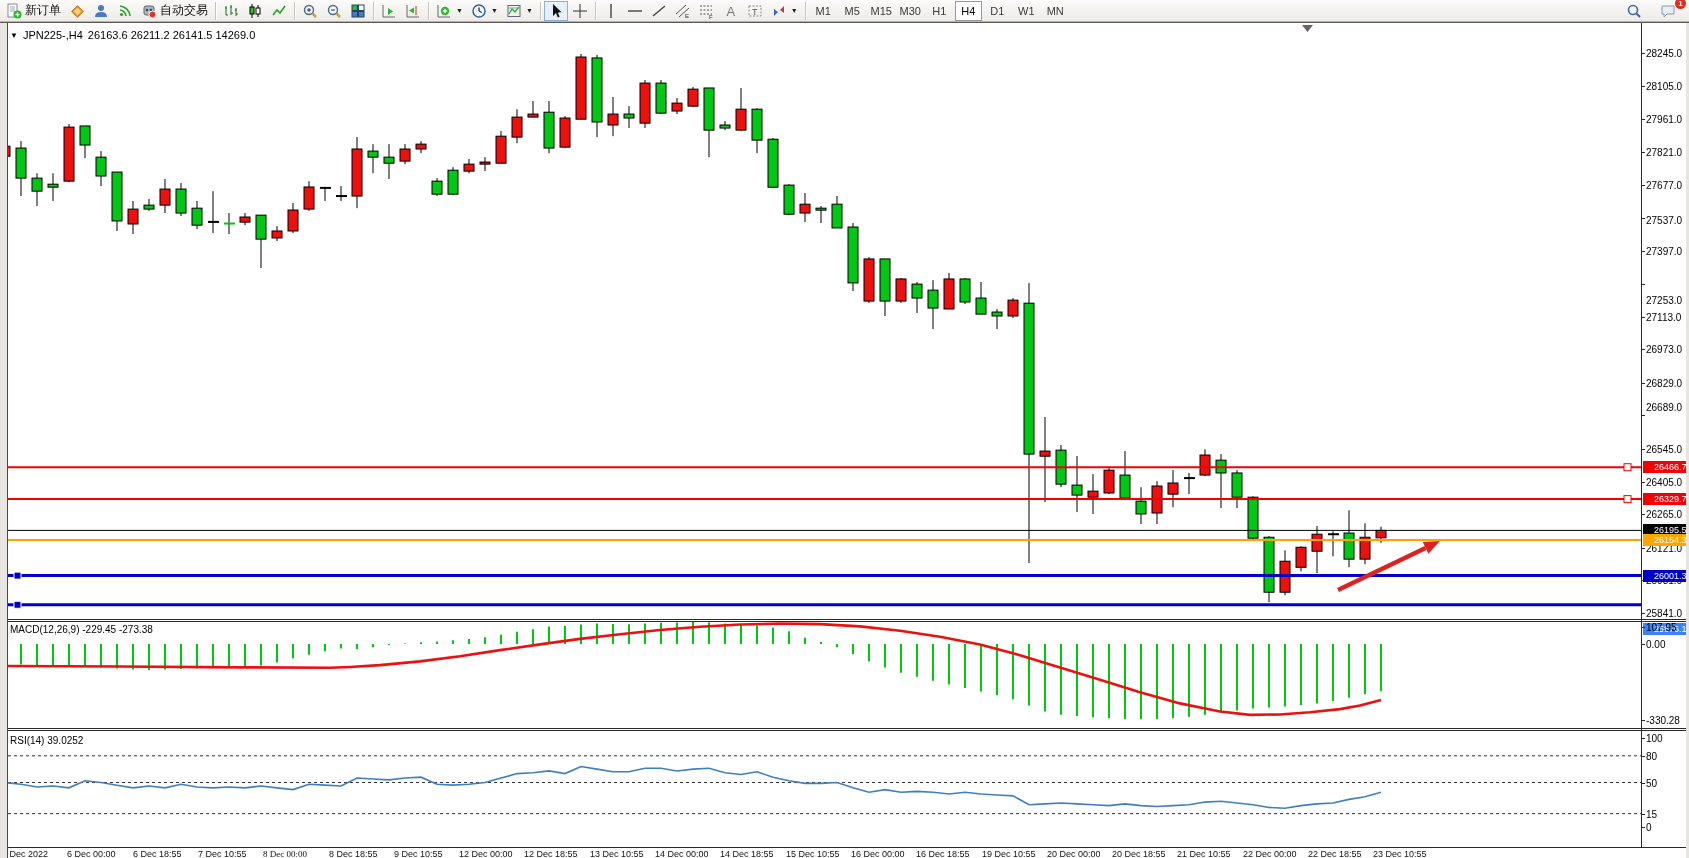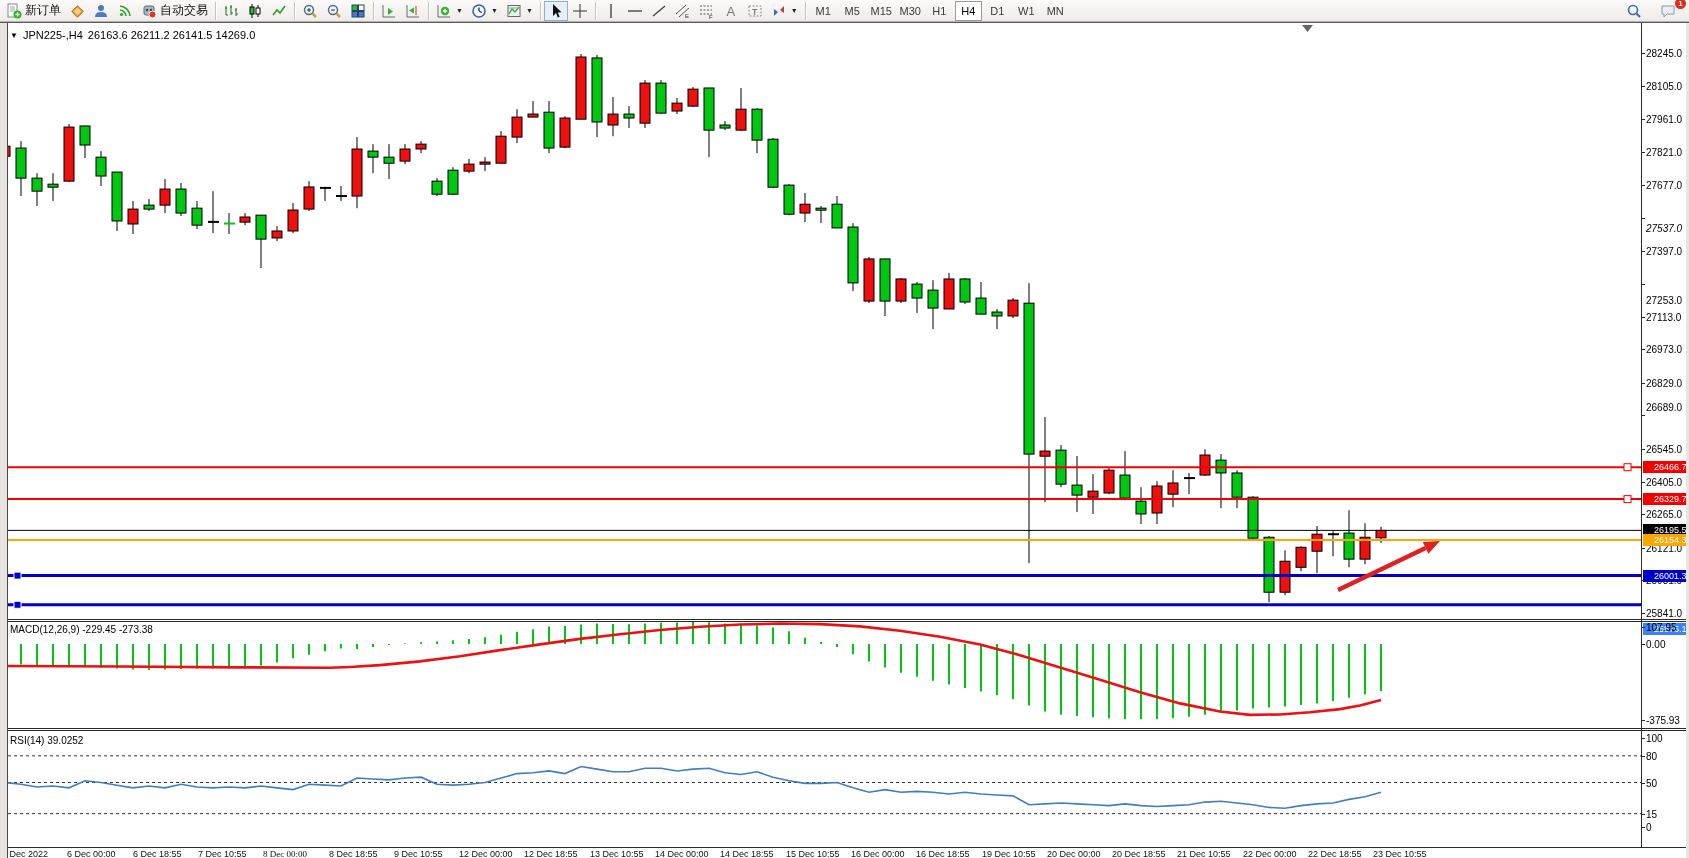--- a/index.html
+++ b/index.html
@@ -600,21 +600,21 @@
       <div class="pl" style="top: 25px;">28245.0</div>
       <div class="ptick" style="top: 63px;"></div>
       <div class="pl" style="top: 58px;">28105.0</div>
       <div class="ptick" style="top: 96px;"></div>
       <div class="pl" style="top: 91px;">27961.0</div>
       <div class="ptick" style="top: 129px;"></div>
       <div class="pl" style="top: 124px;">27821.0</div>
       <div class="ptick" style="top: 162px;"></div>
       <div class="pl" style="top: 157px;">27677.0</div>
       <div class="ptick" style="top: 195px;"></div>
-      <div class="pl" style="top: 200px; font-style: italic;">27537.0</div>
+      <div class="pl" style="top: 192px;">27537.0</div>
       <div class="ptick" style="top: 228px;"></div>
       <div class="pl" style="top: 223px;">27397.0</div>
       <div class="ptick" style="top: 261px;"></div>
       <div class="pl" style="top: 272px;">27253.0</div>
       <div class="ptick" style="top: 294px;"></div>
       <div class="pl" style="top: 289px;">27113.0</div>
       <div class="ptick" style="top: 326px;"></div>
       <div class="pl" style="top: 321px;">26973.0</div>
       <div class="ptick" style="top: 360px;"></div>
       <div class="pl" style="top: 355px;">26829.0</div>
@@ -635,21 +635,21 @@
       <div class="plab" style="top: 438px; background: rgb(244, 0, 0);">26466.7</div>
       <div class="plab" style="top: 470px; background: rgb(244, 0, 0);">26329.7</div>
       <div class="plab" style="top: 501px; background: rgb(0, 0, 0);">26195.5</div>
       <div class="plab" style="top: 511px; background: rgb(255, 165, 0);">26154.3</div>
       <div class="plab" style="top: 547px; background: rgb(0, 0, 200);">26001.3</div>
       <div class="plab" style="top: 600px; background: #3b82f6;">25876.1</div>
       <div class="pl" style="top: 599px;">107.95</div>
       <div class="ptick" style="top: 604px;"></div>
       <div class="pl" style="top: 616px;">0.00</div>
       <div class="ptick" style="top: 621px;"></div>
-      <div class="pl" style="top: 692px;">-375.93</div>
+      <div class="pl" style="top: 692px;">-330.28</div>
       <div class="ptick" style="top: 697px;"></div>
       <div class="pl" style="top: 710px;">100</div>
       <div class="ptick" style="top: 715px;"></div>
       <div class="pl" style="top: 728px;">80</div>
       <div class="ptick" style="top: 733px;"></div>
       <div class="pl" style="top: 755px;">50</div>
       <div class="ptick" style="top: 760px;"></div>
       <div class="pl" style="top: 786px;">15</div>
       <div class="ptick" style="top: 791px;"></div>
       <div class="pl" style="top: 799px;">0</div>

